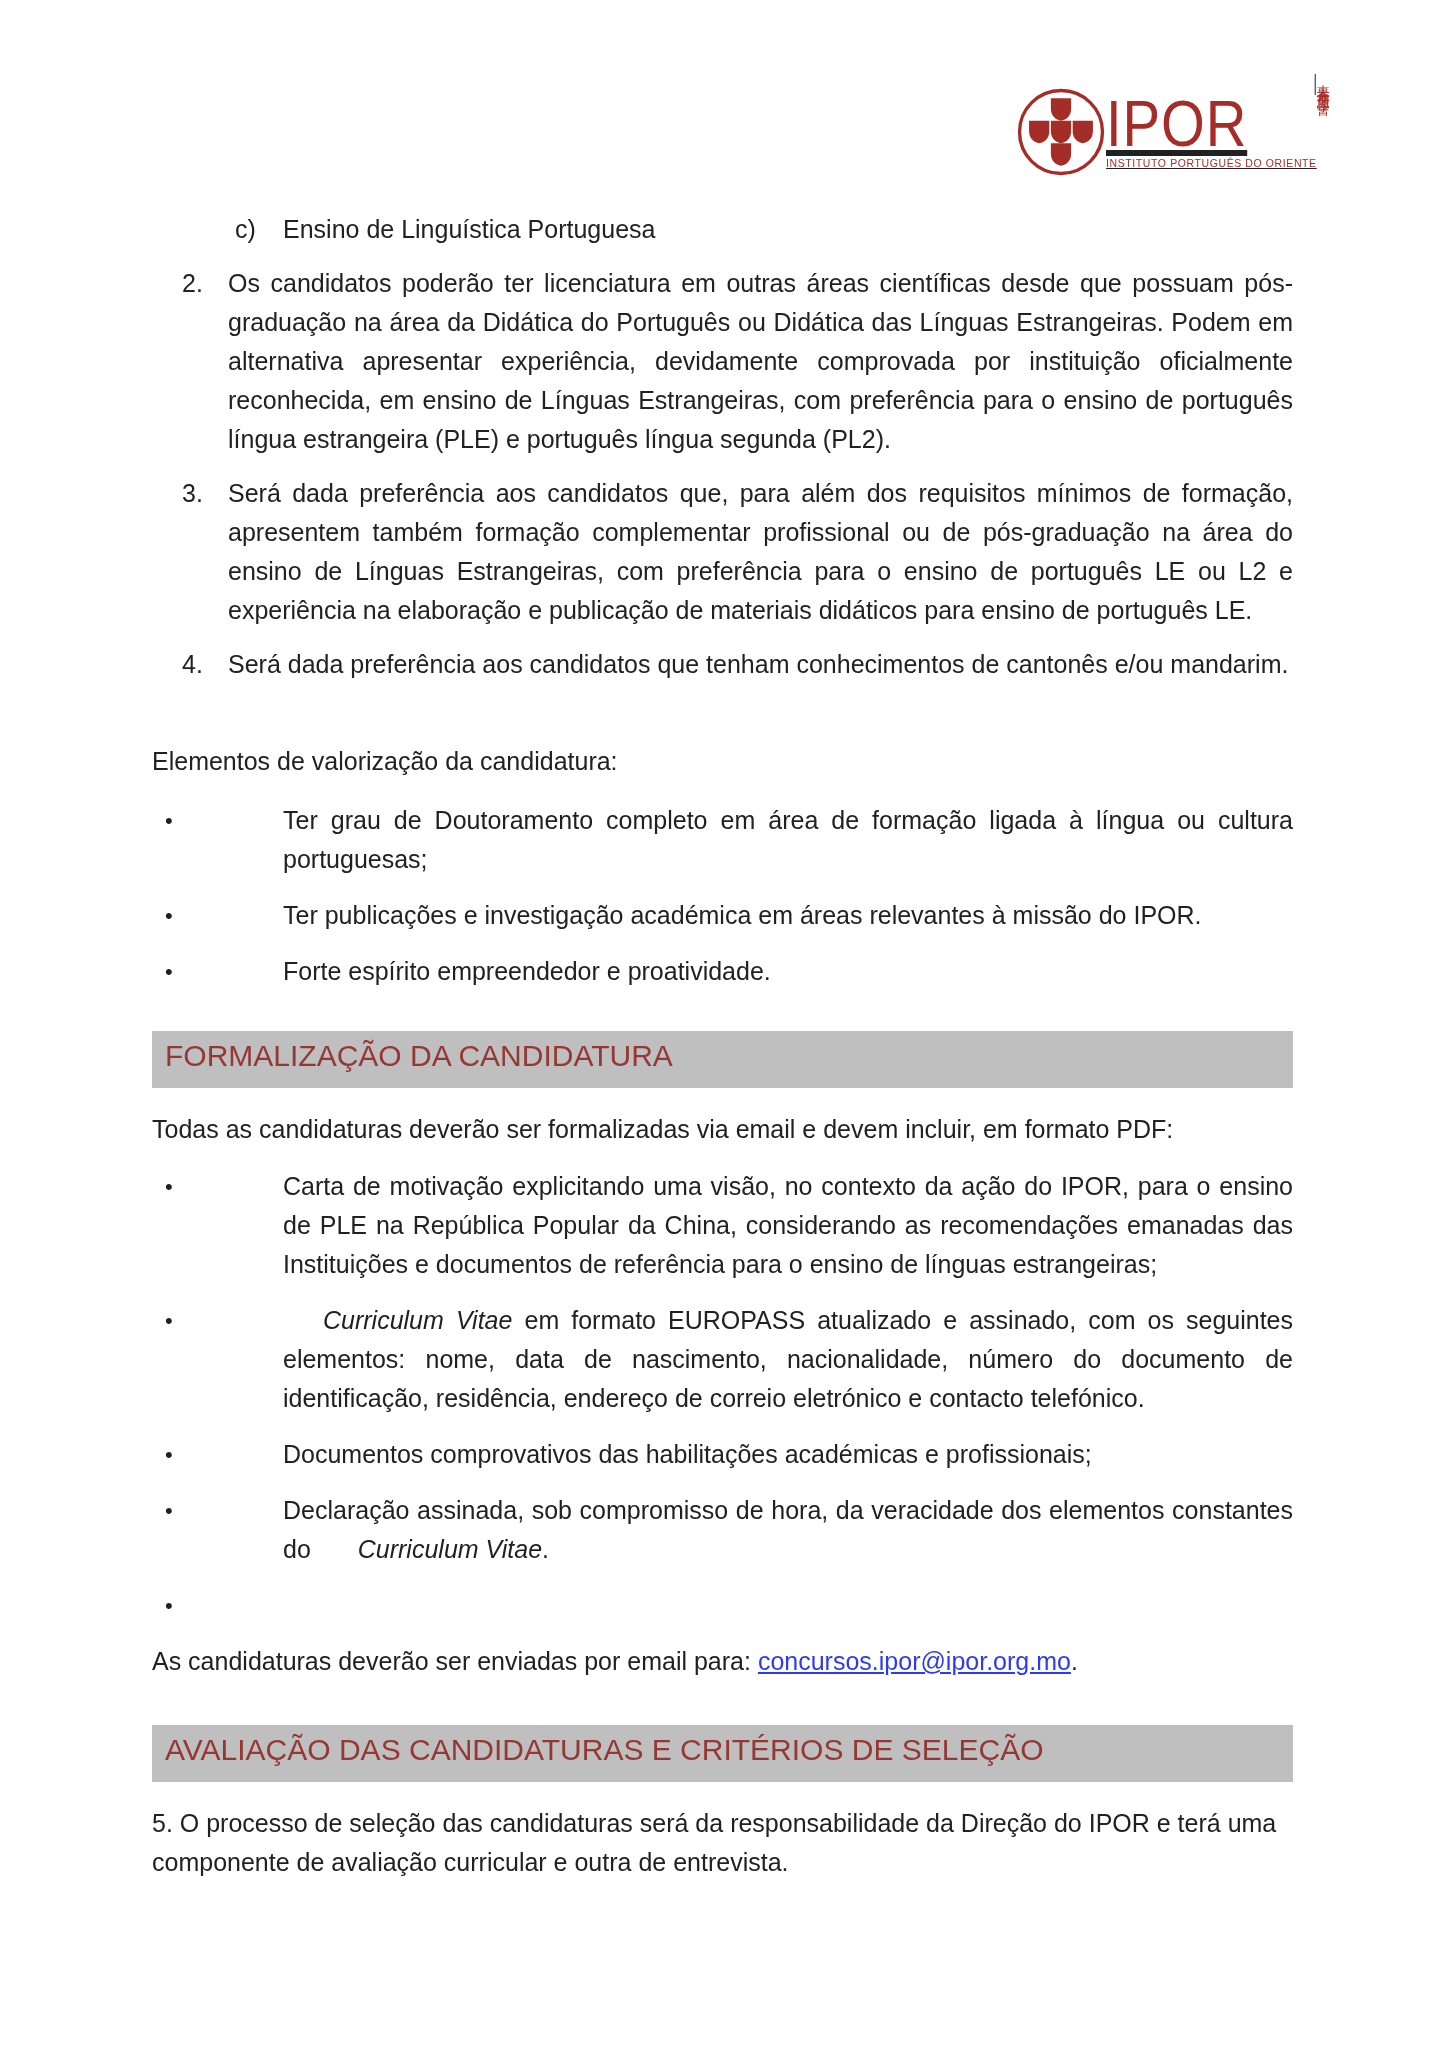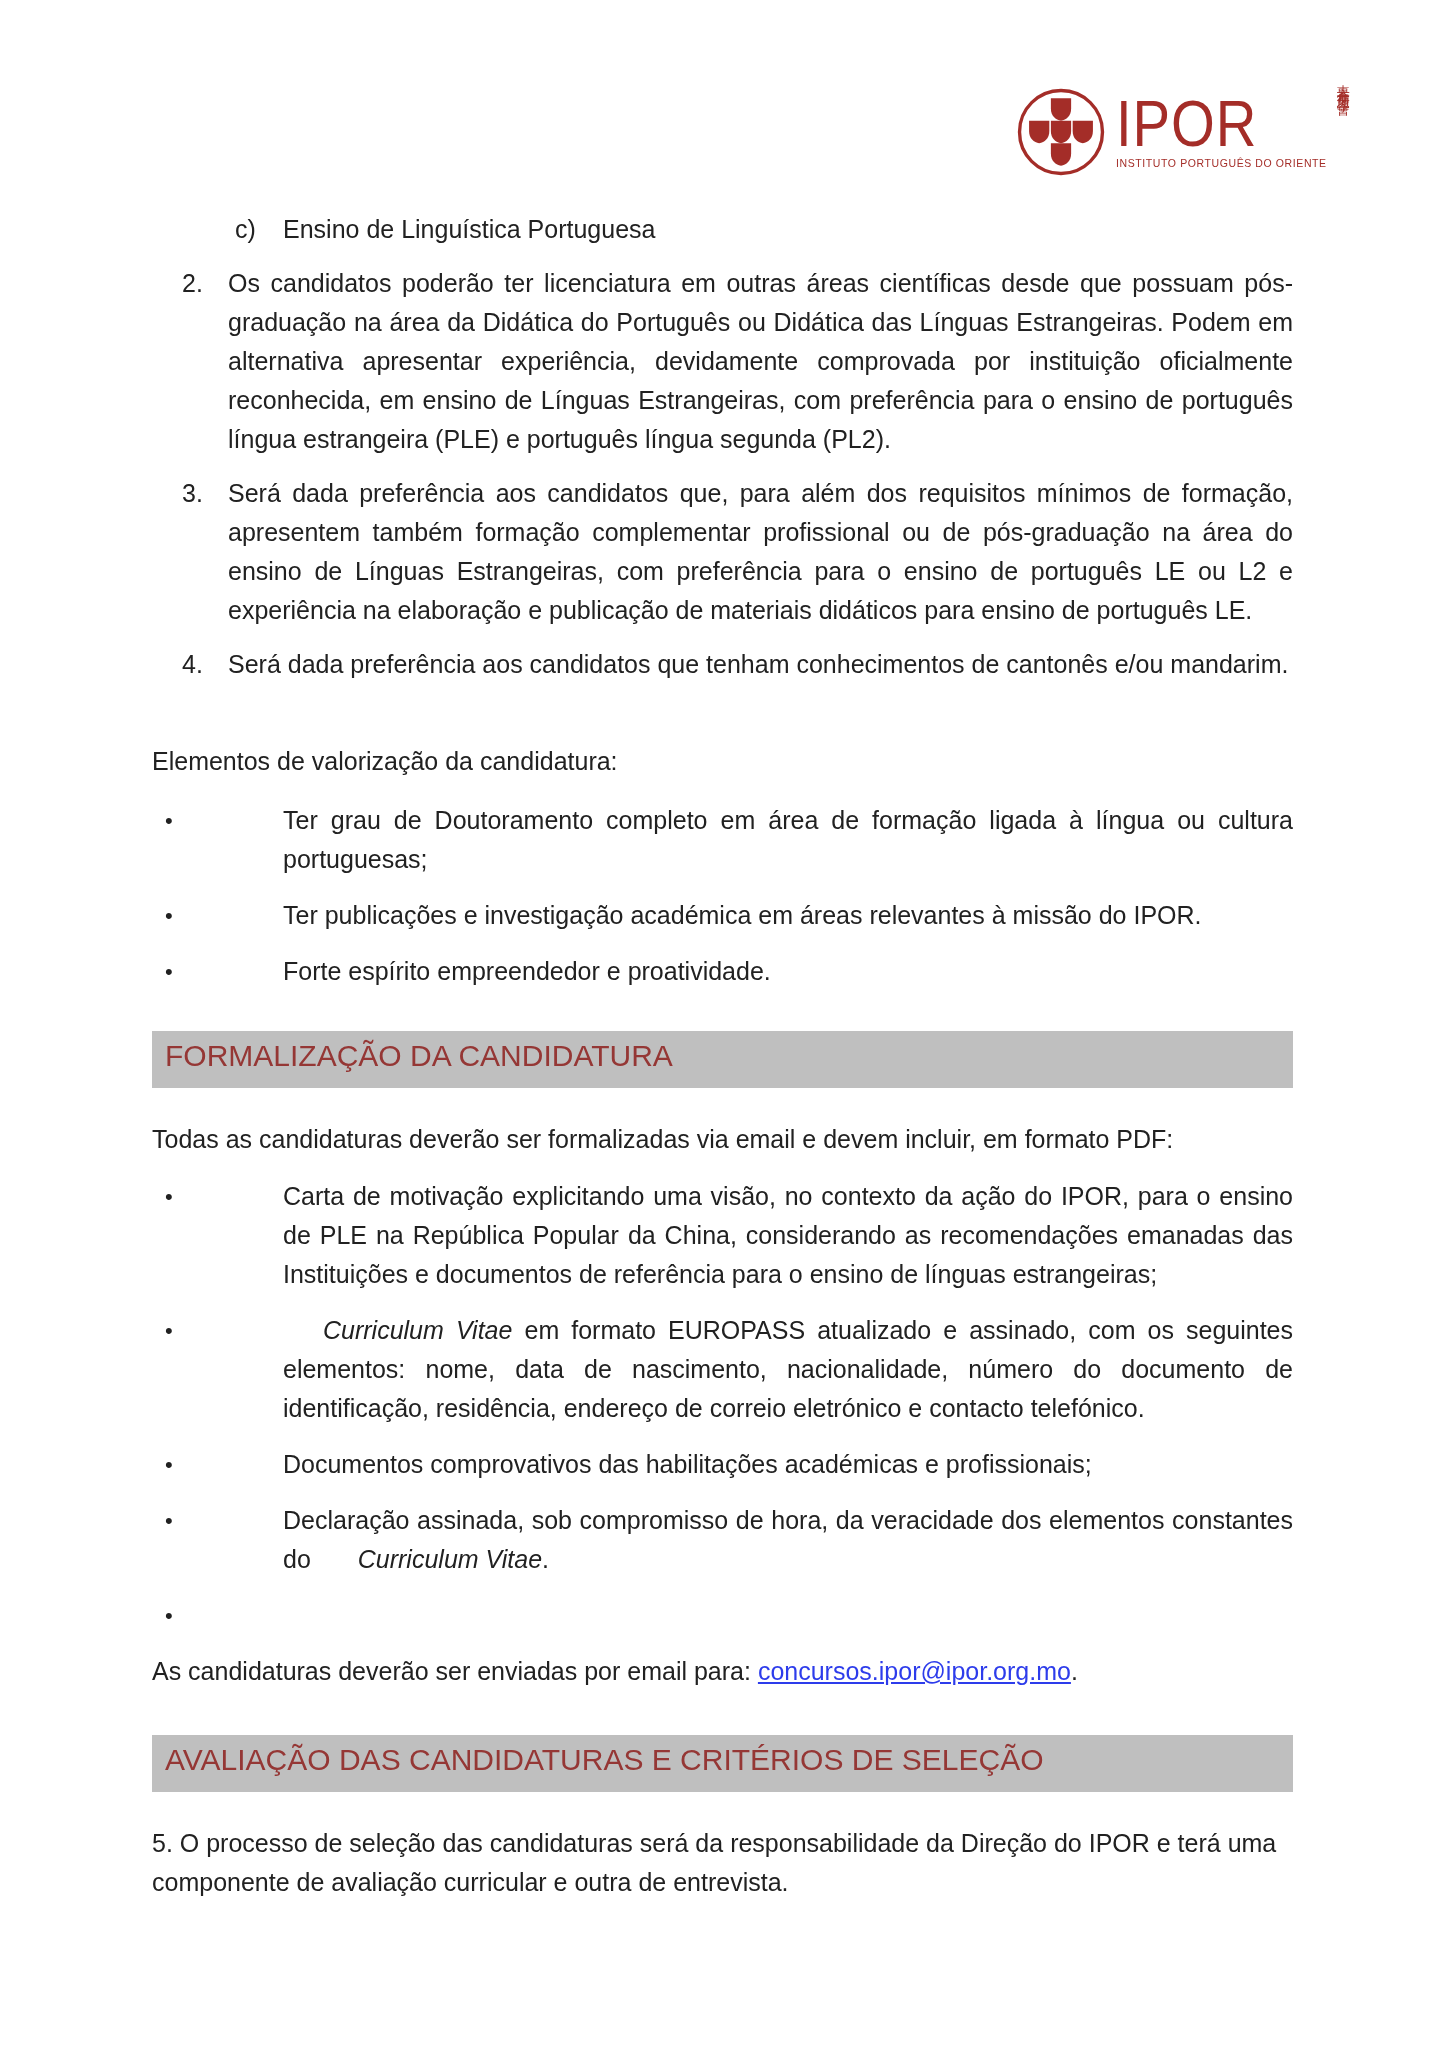--- a/index.html
+++ b/index.html
@@ -9,21 +9,21 @@
     background:#ffffff;
     font-family:"Liberation Sans", sans-serif;
     color:#212121;
     overflow:hidden;
     margin:0 auto;
   }
   
   .logo{
     position:absolute;
     top:78px;left:1016px;
-    display:flex;align-items:center;gap:10px;
+    display:flex;align-items:center;text-decoration:underline;
   }
   .logo .emblem svg{display:block;}
   .logo-textblock{display:flex;flex-direction:column;align-items:flex-start;}
   .wordmark{
     font-size:64px;line-height:0.92;
     letter-spacing:1px;
     color:#a42d28;
     font-weight:400;
     transform:scaleX(0.88);
     transform-origin:left center;
@@ -71,21 +71,21 @@
 
   .bar{
     box-sizing:border-box;
     width:1141px;height:57px;
     background:#bfbfbf;
     color:#953735;
     font-size:30px;
     line-height:36px;
     padding:7px 14px 0 13px;
     margin-top:40px;
-    margin-bottom:32px;
+    margin-bottom:22px;
     white-space:nowrap;
     overflow:hidden;
   }
   .email-par{margin-top:24px;}
   .final-par{margin-top:0;}
   .bar2{margin-top:44px;}
   a.email-link{color:#2d3ceb;text-decoration:underline;cursor:pointer;}
   .it{font-style:italic;margin-left:40px;}
 </style>
 </head>

